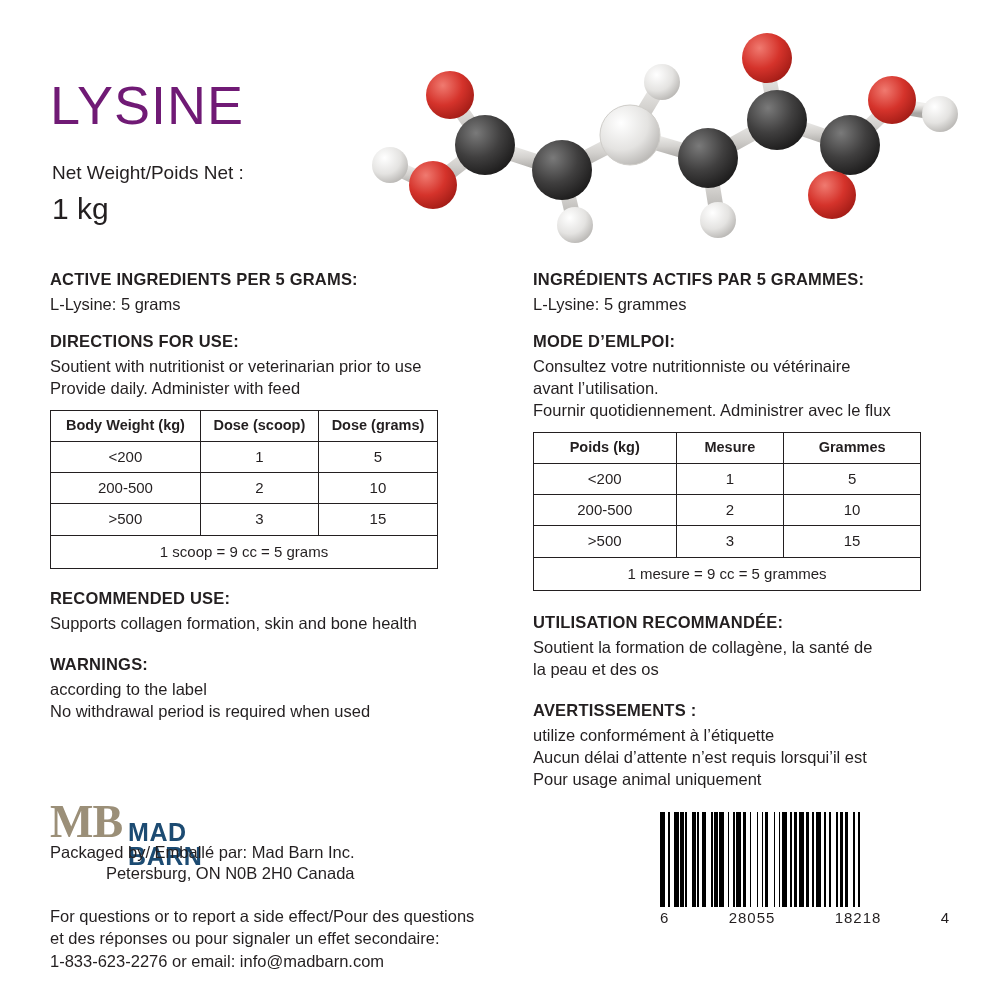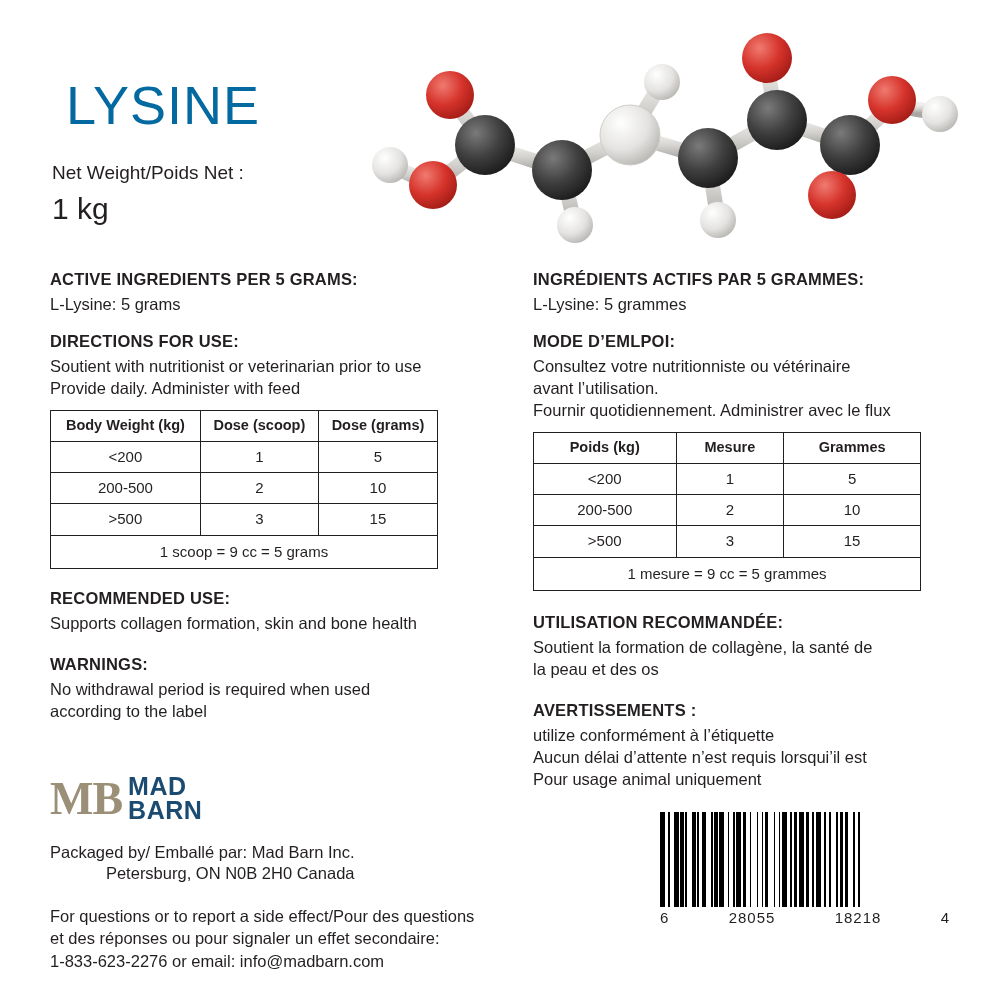--- a/index.html
+++ b/index.html
@@ -17,25 +17,25 @@
   .label {
     position: relative;
     width: 1000px;
     height: 1000px;
     box-sizing: border-box;
   }
 
   
   .title {
     position: absolute;
-    left: 66px;
+    left: 50px;
     top: 78px;
     font-size: 54px;
     letter-spacing: 1px;
-    color: #0369a1;
+    color: #701a75;
     font-weight: 400;
     line-height: 1;
   }
   .netweight-label {
     position: absolute;
     left: 52px;
     top: 162px;
     font-size: 19px;
     color: #231f20;
   }
@@ -280,22 +280,22 @@
       </tbody>
     </table>
 
     <div class="block" style="margin-top:18px;">
       <div class="heading">RECOMMENDED USE:</div>
       <div class="body-text">Supports collagen formation, skin and bone health</div>
     </div>
 
     <div>
       <div class="heading">WARNINGS:</div>
+      <div class="body-text">according to the label</div>
       <div class="body-text">No withdrawal period is required when used</div>
-      <div class="body-text">according to the label</div>
     </div>
   </div>
 
   <div class="col col-right">
 
     <div class="block-tight">
       <div class="heading">INGRÉDIENTS ACTIFS PAR 5 GRAMMES:</div>
       <div class="body-text">L-Lysine: 5 grammes</div>
     </div>
 
@@ -347,21 +347,21 @@
       <div class="body-text">utilize conformément à l’étiquette</div>
       <div class="body-text">Aucun délai d’attente n’est requis lorsqui’il est</div>
       <div class="body-text">Pour usage animal uniquement</div>
     </div>
   </div>
 
   <div class="logo">
     <div style="display:flex; align-items:center; gap:6px;">
       <span class="logo-mb">MB</span>
       <span style="display:inline-block; line-height:1;">
-        <span class="logo-mad" style="display:block;">MAD</span>
+        <span class="logo-mad" style="display:block;margin-top:46px;">MAD</span>
         <span class="logo-barn" style="display:block;">BARN</span>
       </span>
     </div>
   </div>
 
   <div class="packaged">
     <div>Packaged by/ Emballé par: Mad Barn Inc.</div>
     <div>Petersburg, ON N0B 2H0 Canada</div>
   </div>
 

